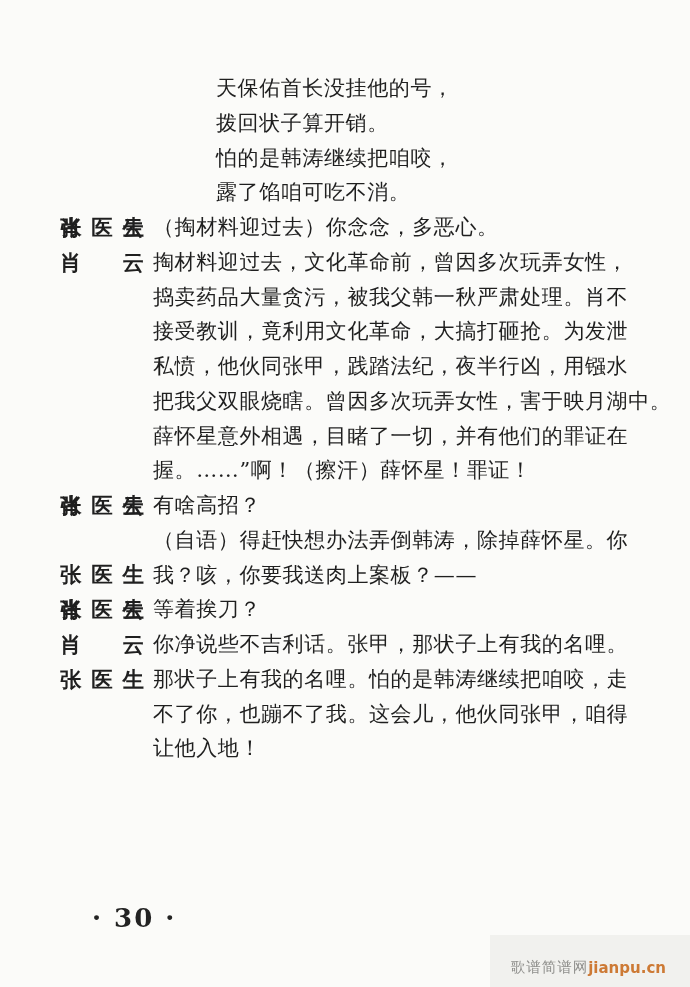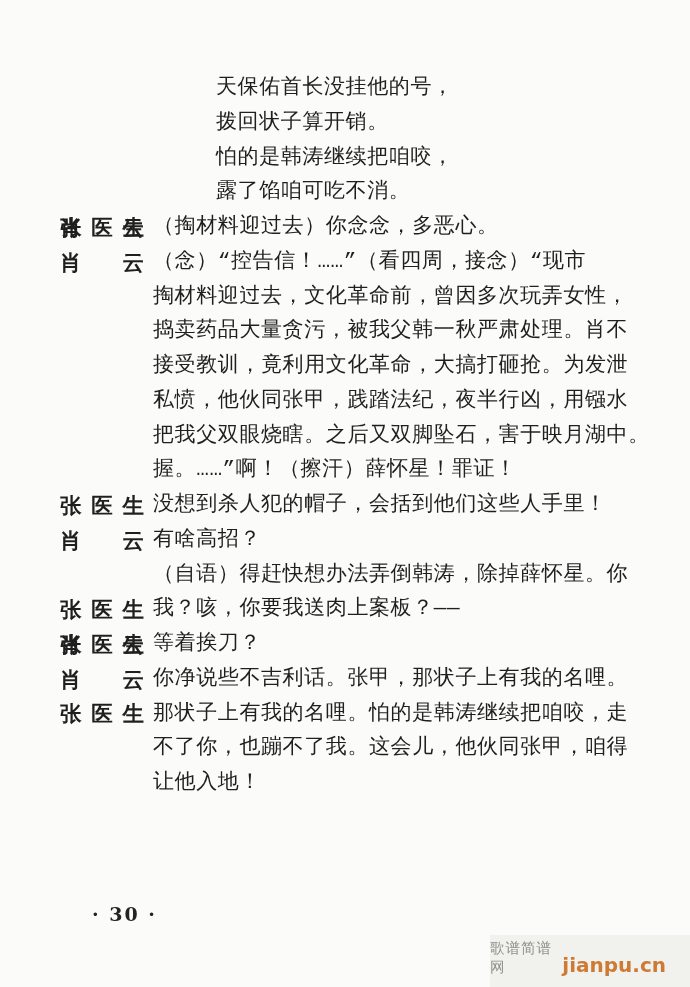--- a/index.html
+++ b/index.html
@@ -24,52 +24,52 @@
     position:absolute;
     left:60px;top:0;
     width:84px;height:34.75px;
     display:flex;
     justify-content:space-between;
     align-items:center;
     font-weight:700;
     font-size:21.5px;
     letter-spacing:0;
   }
-  .lines{margin-left:153px;margin-right:56px;font-family:Liberation Mono, monospace;}
+  .lines{margin-left:153px;margin-right:56px;}
   .verse .lines{margin-left:216px;}
   .line{
     height:34.75px;
     line-height:34.75px;
     font-size:21px;
     letter-spacing:0.6px;
     white-space:nowrap;
   }
   .page-number{
     position:absolute;
     left:92px;top:903px;
-    font-size:19px;
+    font-size:26px;
     font-weight:700;
     letter-spacing:2px;
     color:#232323;
   }
   .watermark{
     position:absolute;
     right:0;bottom:0;
     width:200px;height:52px;
     background:#f1f1ee;
     display:flex;
     align-items:flex-end;
     justify-content:flex-end;
     padding:0 24px 10px 0;
     box-sizing:border-box;
     gap:0;
     font-family:"DejaVu Sans","Liberation Sans",sans-serif;
   }
   .wm-name{font-size:14.5px;color:#8f8f8c;letter-spacing:1px;}
-  .wm-url{font-size:20px;color:#cd7a35;font-weight:700;}
+  .wm-url{font-size:15px;color:#cd7a35;font-weight:700;}
 </style>
 </head>
 <body>
 
 <div class="page">
 
   <div class="content">
       <div class="block verse">
         <div class="lines">
           <div class="line">天保佑首长没挂他的号，</div>
@@ -93,37 +93,34 @@
         <div class="lines">
           <div class="line">（掏材料迎过去）你念念，多恶心。</div>
         </div>
       </div>
       <div class="block dialog">
         <div class="speaker">
           <span>肖</span>
           <span>云</span>
         </div>
         <div class="lines">
-          <div class="line">（念）“控告信！……”（看四周，接念）“现市</div>
           <div class="line">掏材料迎过去，文化革命前，曾因多次玩弄女性，</div>
           <div class="line">捣卖药品大量贪污，被我父韩一秋严肃处理。肖不</div>
           <div class="line">接受教训，竟利用文化革命，大搞打砸抢。为发泄</div>
           <div class="line">私愤，他伙同张甲，践踏法纪，夜半行凶，用镪水</div>
-          <div class="line">把我父双眼烧瞎。之后又双脚坠石，害于映月湖中。</div>
+          <div class="line">把我父双眼烧瞎。曾因多次玩弄女性，害于映月湖中。</div>
+          <div class="line">薛怀星意外相遇，目睹了一切，并有他们的罪证在</div>
           <div class="line">握。……”啊！（擦汗）薛怀星！罪证！</div>
         </div>
       </div>
       <div class="block dialog">
         <div class="speaker">
           <span>张</span>
           <span>医</span>
           <span>生</span>
-        </div>
-        <div class="lines">
-          <div class="line">没想到杀人犯的帽子，会括到他们这些人手里！</div>
         </div>
       </div>
       <div class="block dialog">
         <div class="speaker">
           <span>肖</span>
           <span>云</span>
         </div>
         <div class="lines">
           <div class="line">有啥高招？</div>
           <div class="line">（自语）得赶快想办法弄倒韩涛，除掉薛怀星。你</div>

